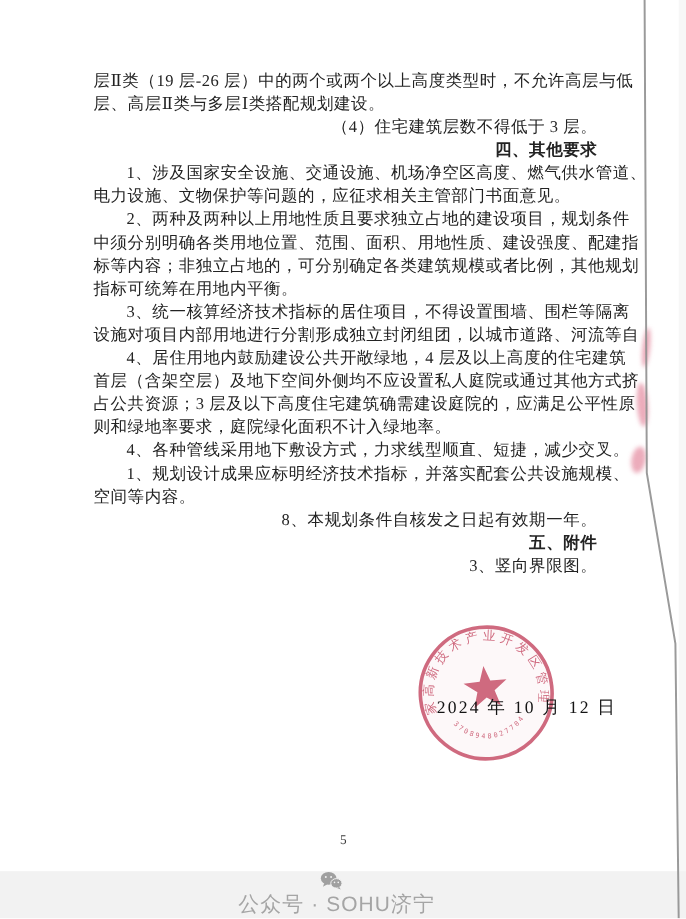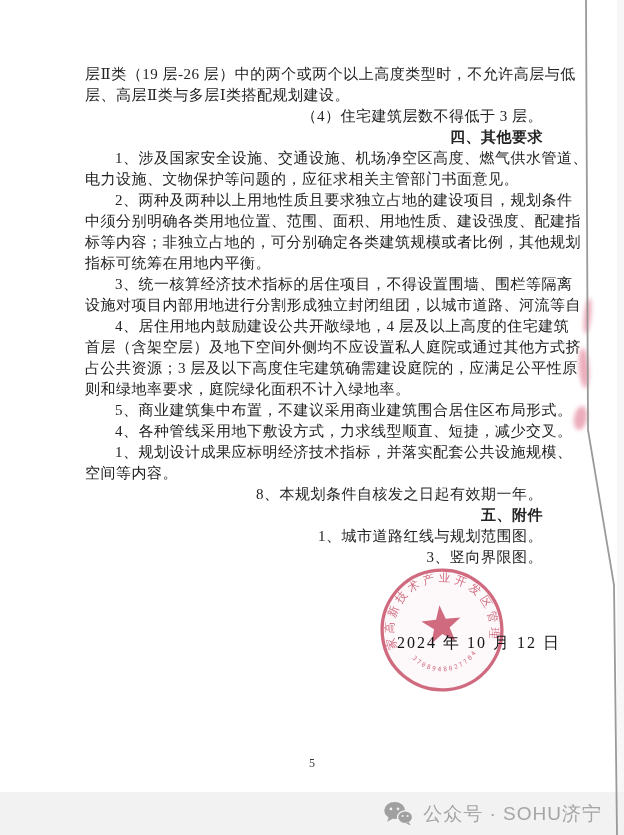--- a/index.html
+++ b/index.html
@@ -38,20 +38,21 @@
     background:rgba(213,72,104,0.45);filter:blur(2px);
   }
   .smudge.s1{left:584px;top:298px;width:7px;height:36px;transform:rotate(6deg);}
   .smudge.s2{left:579px;top:348px;width:10px;height:40px;transform:rotate(-4deg);}
   .smudge.s3{left:574px;top:406px;width:13px;height:24px;transform:rotate(10deg);}
   .footer{
     position:absolute;left:0;top:792px;width:624px;height:43px;
     background:#f2f2f2;display:flex;align-items:center;justify-content:flex-end;
     padding-right:22px;box-sizing:border-box;
     font-family:"Liberation Sans","DejaVu Sans",sans-serif;
+    flex-direction:column;
   }
   .footer .label{
     font-size:19px;color:#a5a5a5;letter-spacing:1px;margin-left:10px;
   }
   .footer .wechat{width:30px;height:25px;}
 </style>
 </head>
 <body>
 
 <div class="page">
@@ -66,27 +67,25 @@
       <div class="line indent">2、两种及两种以上用地性质且要求独立占地的建设项目，规划条件</div>
       <div class="line">中须分别明确各类用地位置、范围、面积、用地性质、建设强度、配建指</div>
       <div class="line">标等内容；非独立占地的，可分别确定各类建筑规模或者比例，其他规划</div>
       <div class="line">指标可统筹在用地内平衡。</div>
       <div class="line indent">3、统一核算经济技术指标的居住项目，不得设置围墙、围栏等隔离</div>
       <div class="line">设施对项目内部用地进行分割形成独立封闭组团，以城市道路、河流等自</div>
       <div class="line indent">4、居住用地内鼓励建设公共开敞绿地，4 层及以上高度的住宅建筑</div>
       <div class="line">首层（含架空层）及地下空间外侧均不应设置私人庭院或通过其他方式挤</div>
       <div class="line">占公共资源；3 层及以下高度住宅建筑确需建设庭院的，应满足公平性原</div>
       <div class="line">则和绿地率要求，庭院绿化面积不计入绿地率。</div>
-      <div class="line indent">5、商业建筑集中布置，不建议采用商业建筑围合居住区布局形式。</div>
       <div class="line indent">4、各种管线采用地下敷设方式，力求线型顺直、短捷，减少交叉。</div>
       <div class="line indent">1、规划设计成果应标明经济技术指标，并落实配套公共设施规模、</div>
       <div class="line">空间等内容。</div>
       <div class="line indent">8、本规划条件自核发之日起有效期一年。</div>
       <div class="line indent bold">五、附件</div>
-      <div class="line indent">1、城市道路红线与规划范围图。</div>
       <div class="line indent">3、竖向界限图。</div>
     </div>
 
   <div class="seal">
     <svg width="128" height="128" viewBox="0 0 124 124">
       <defs>
         <path id="arcTop" d="M 15.7,70.2 A 47,47 0 1 1 108.3,70.2" fill="none"></path>
         <path id="arcBottom" d="M 29.2,84.9 A 40,40 0 0 0 94.8,84.9" fill="none"></path>
       </defs>
       <circle cx="62" cy="62" r="58" fill="rgba(220,95,120,0.05)" stroke="#c9566e" stroke-width="3.2"></circle>

